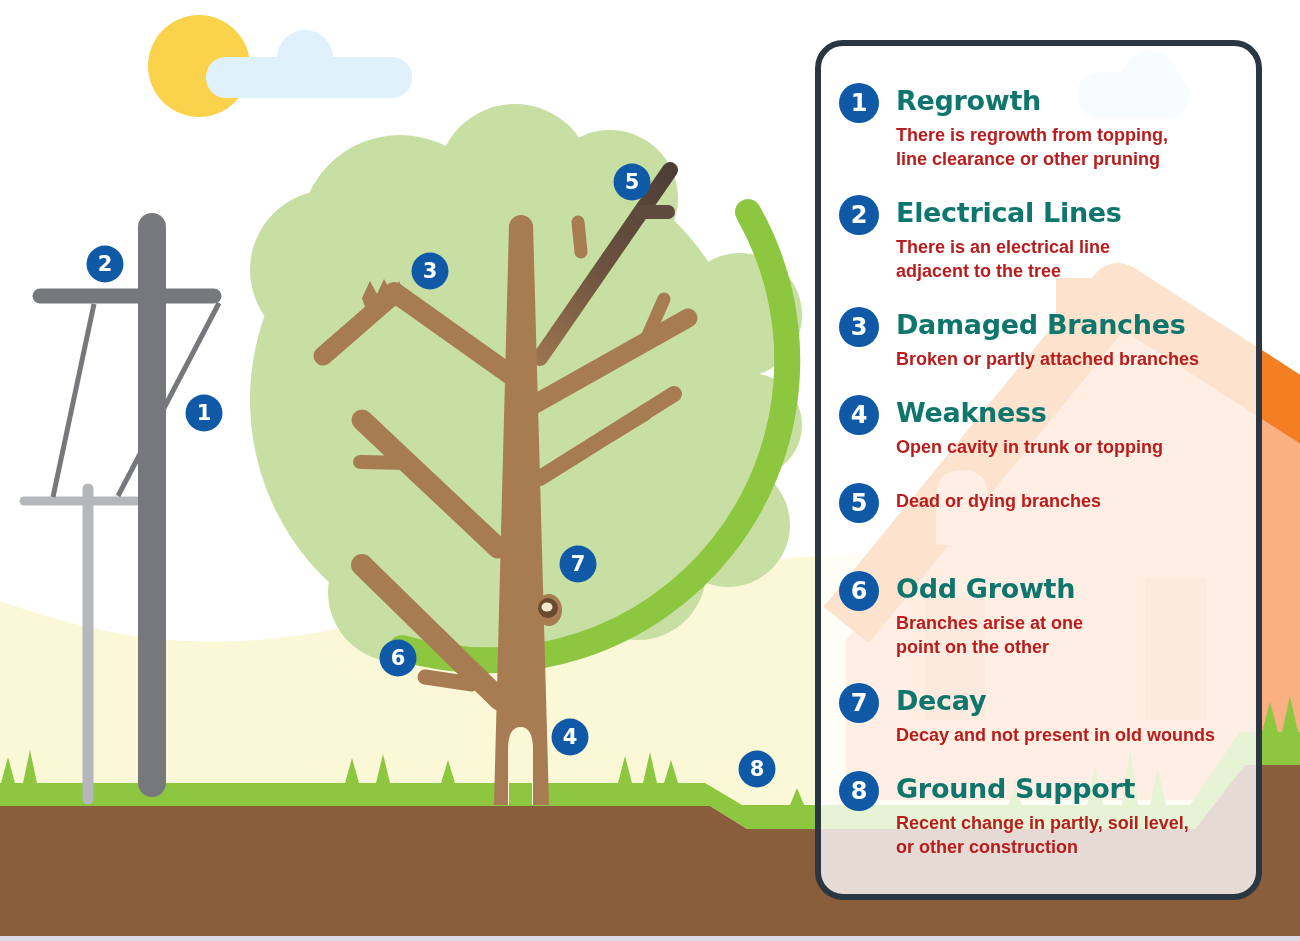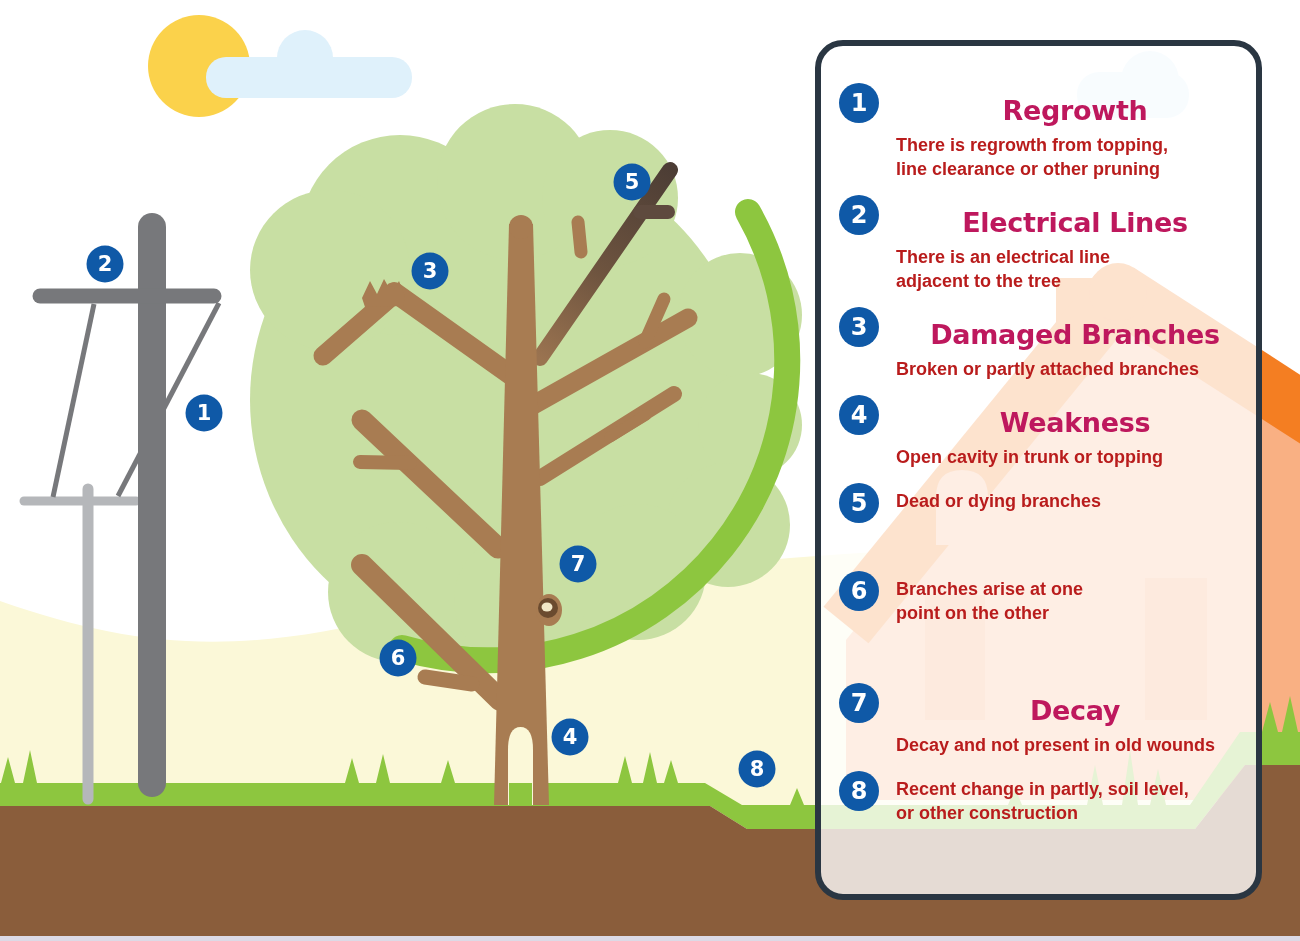--- a/index.html
+++ b/index.html
@@ -23,21 +23,21 @@
   }
   .legend-item{position:absolute;left:18px;display:flex;align-items:flex-start;}
   .badge{
     width:40px;height:40px;border-radius:50%;background:#0F59A7;color:#fff;
     display:flex;align-items:center;justify-content:center;flex:0 0 40px;
     font-family:"DejaVu Sans","Liberation Sans",sans-serif;font-weight:bold;font-size:24px;line-height:1;
   }
   .texts{margin-left:17px;width:358px;}
   .l-title{
     font-family:"DejaVu Sans","Liberation Sans",sans-serif;font-weight:bold;
-    font-size:27px;line-height:32px;color:#be185d;letter-spacing:-0.3px;margin-top:12px;text-align:center;
+    font-size:27px;line-height:32px;color:#0f766e;letter-spacing:-0.3px;margin-top:2px;
   }
   .l-desc{
     font-family:"Liberation Sans",sans-serif;font-weight:bold;
     font-size:18px;line-height:24px;color:#b91c1c;white-space:pre-line;margin-top:6px;
   }
 </style>
 </head>
 <body>
 
 <div id="stage">
@@ -198,35 +198,37 @@
     <div class="legend-item" style="top:437px;">
       <div class="badge">5</div>
       <div class="texts">
         <div class="l-desc">Dead or dying branches</div>
       </div>
     </div>
 
     <div class="legend-item" style="top:525px;">
       <div class="badge">6</div>
       <div class="texts">
+        <div class="l-title">Odd Growth</div>
         <div class="l-desc">Branches arise at one
 point on the other</div>
       </div>
     </div>
 
     <div class="legend-item" style="top:637px;">
       <div class="badge">7</div>
       <div class="texts">
         <div class="l-title">Decay</div>
         <div class="l-desc">Decay and not present in old wounds</div>
       </div>
     </div>
 
     <div class="legend-item" style="top:725px;">
       <div class="badge">8</div>
       <div class="texts">
+        <div class="l-title">Ground Support</div>
         <div class="l-desc">Recent change in partly, soil level,
 or other construction</div>
       </div>
     </div>
 
   </div>
 </div>
 
 </body></html>

